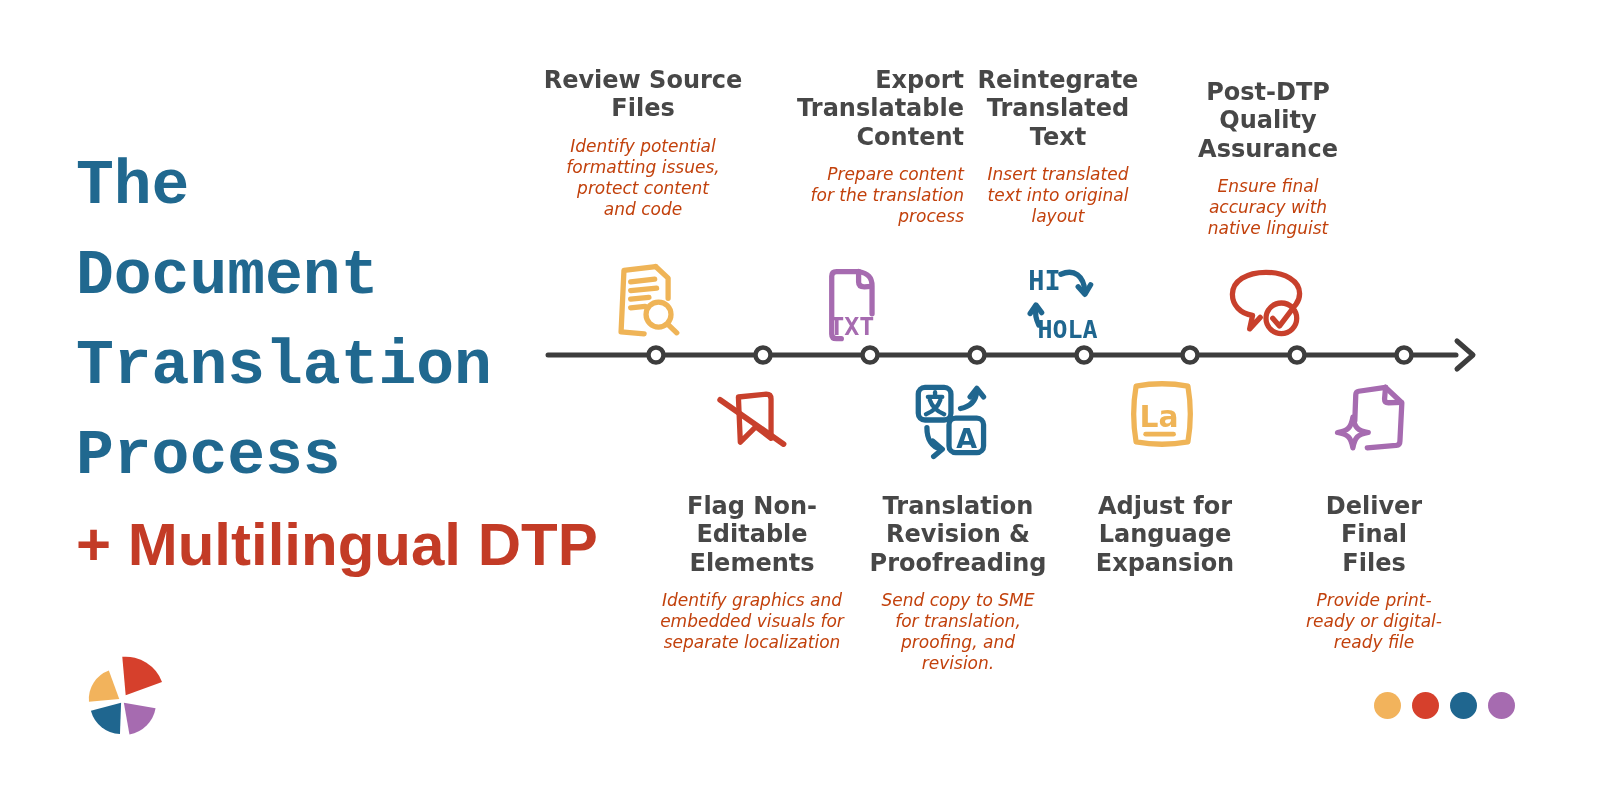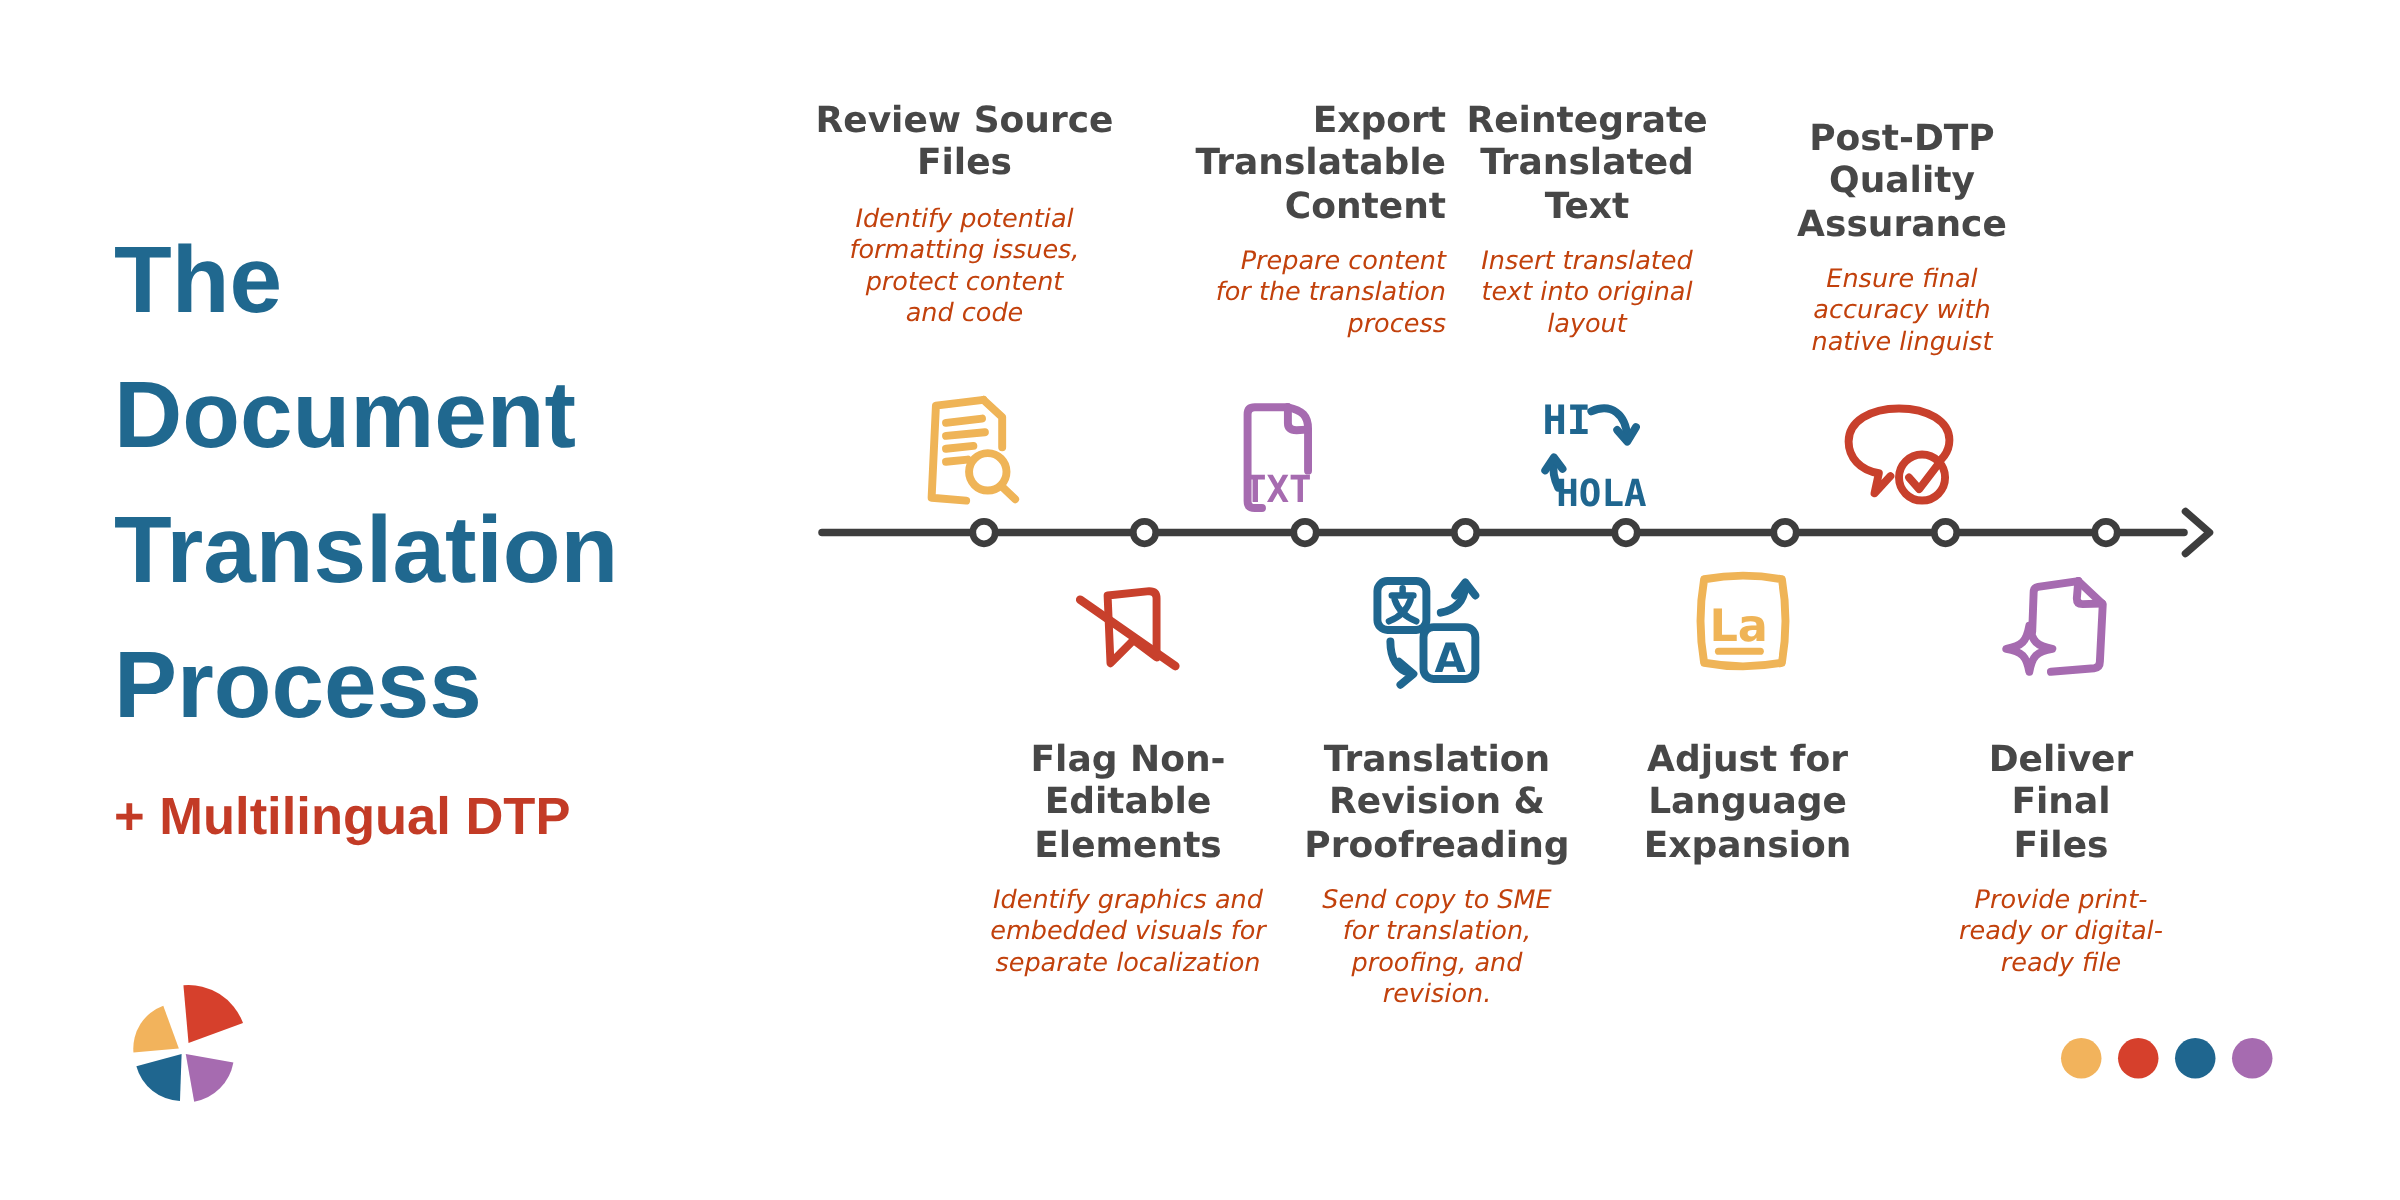--- a/index.html
+++ b/index.html
@@ -3,26 +3,26 @@
 <meta charset="utf-8">
 <style>
   html,body{margin:0;padding:0;background:#ffffff;}
   .canvas{
     position:relative;width:1600px;height:800px;background:#ffffff;overflow:hidden;
     font-family:"DejaVu Sans","Liberation Sans",sans-serif;
   }
   
   .title-block{position:absolute;left:76px;top:142px;width:560px;}
   .title-line{
-    font-family:Liberation Sans, sans-serif;
+    font-family:Liberation Mono, monospace;
     font-weight:bold;font-size:63px;line-height:90px;color:#20688F;letter-spacing:0px;
   }
   .subtitle{
     font-family:"Liberation Sans",sans-serif;
-    font-weight:bold;font-size:35px;line-height:62px;color:#C33B26;margin-top:12px;
+    font-weight:bold;font-size:60px;line-height:62px;color:#C33B26;margin-top:12px;
   }
   
   .timeline-svg{position:absolute;left:0;top:0;width:1600px;height:800px;pointer-events:none;}
   
   .step{position:absolute;width:224px;text-align:center;color:#4A4A4A;}
   .step-title{
     font-weight:bold;font-size:24px;line-height:1.18;color:#474747;white-space:pre-line;
   }
   .step-desc{
     margin-top:13px;font-size:17px;line-height:1.24;color:#c2410c;white-space:pre-line;font-style:italic;

